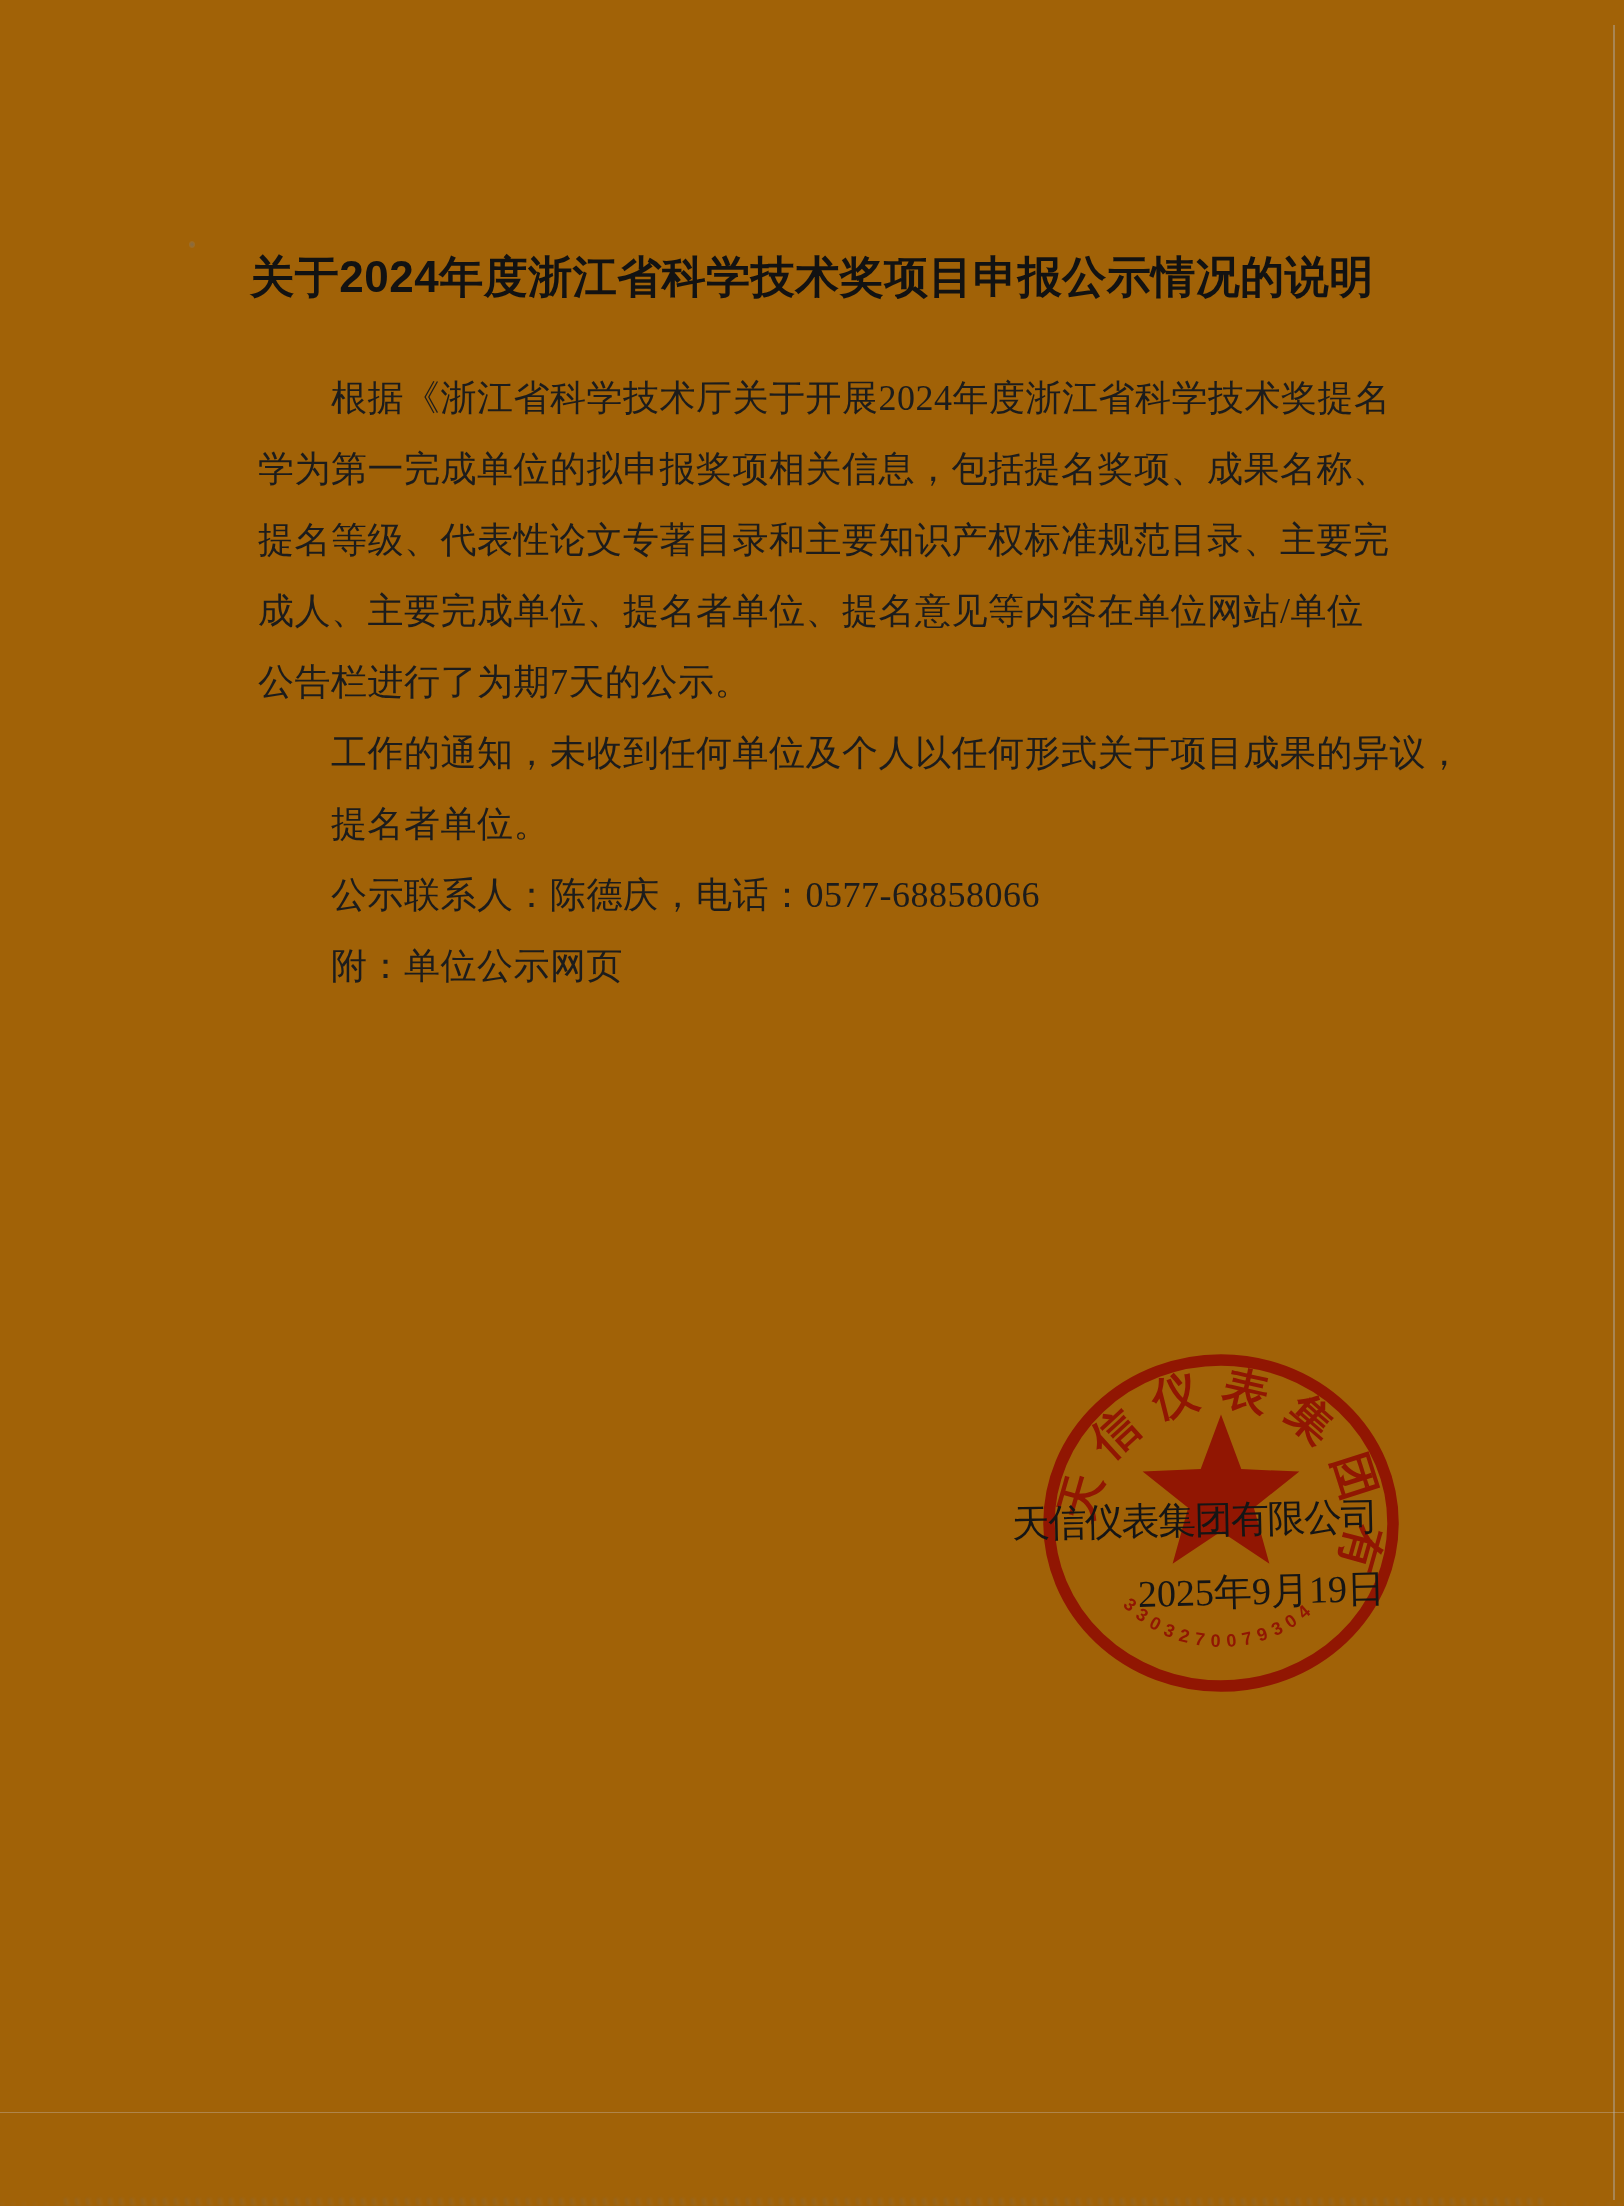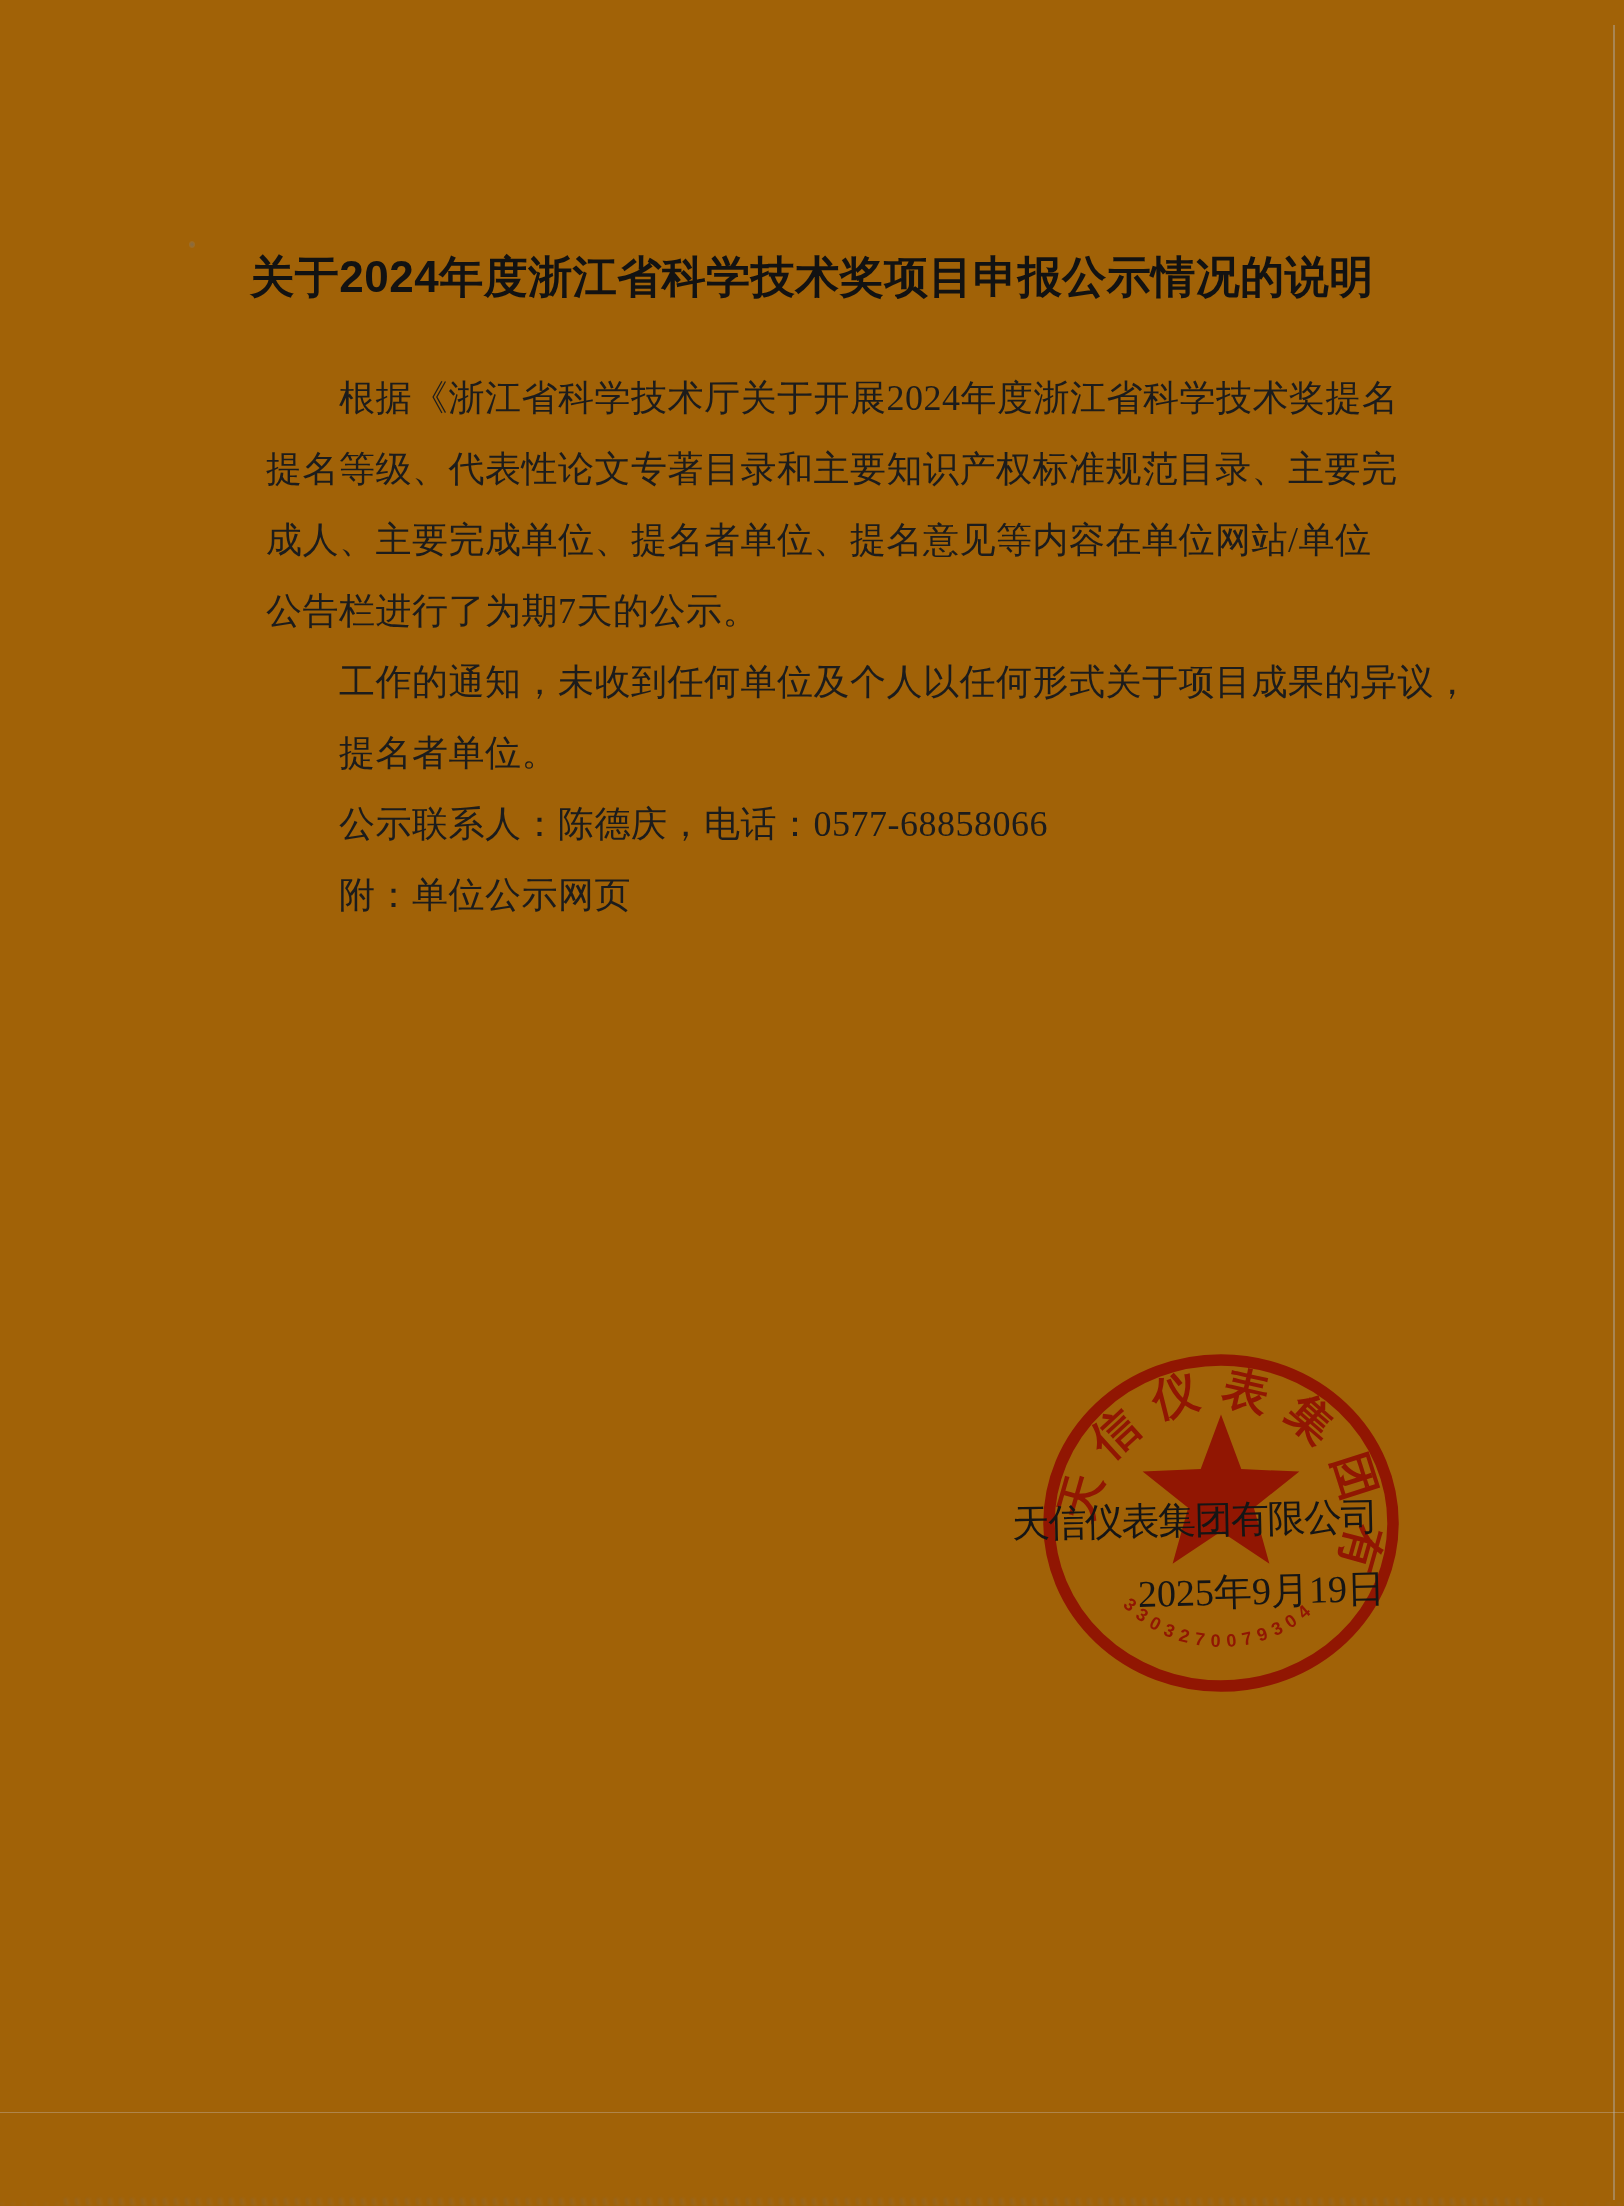--- a/index.html
+++ b/index.html
@@ -24,21 +24,21 @@
   }
   .body-block{
     position:absolute;
     left:258px;top:363px;
     width:1150px;
     font-size:36px;
     line-height:71px;
     letter-spacing:0.5px;
     color:#1c1c1c;
   }
-  .body-line{white-space:nowrap;margin-left:8px;}
+  .body-line{white-space:nowrap;}
   .body-line.indent{padding-left:73px;}
   
   .seal{
     position:absolute;
     left:1021px;top:1323px;
     width:400px;height:400px;
     mix-blend-mode:multiply;
     opacity:0.93;
   }
   .seal text{
@@ -93,20 +93,21 @@
 <body>
 
 <div class="page">
 
   <div class="speck"></div>
 
   <div class="doc-title">关于2024年度浙江省科学技术奖项目申报公示情况的说明</div>
 
   <div class="body-block">
     <div class="body-line indent">根据《浙江省科学技术厅关于开展2024年度浙江省科学技术奖提名</div>
+    <div class="body-line">学为第一完成单位的拟申报奖项相关信息，包括提名奖项、成果名称、</div>
     <div class="body-line">提名等级、代表性论文专著目录和主要知识产权标准规范目录、主要完</div>
     <div class="body-line">成人、主要完成单位、提名者单位、提名意见等内容在单位网站/单位</div>
     <div class="body-line">公告栏进行了为期7天的公示。</div>
     <div class="body-line indent">工作的通知，未收到任何单位及个人以任何形式关于项目成果的异议，</div>
     <div class="body-line indent">提名者单位。</div>
     <div class="body-line indent">公示联系人：陈德庆，电话：0577-68858066</div>
     <div class="body-line indent">附：单位公示网页</div>
   </div>
 
   <svg class="seal" viewBox="-200 -200 400 400">

